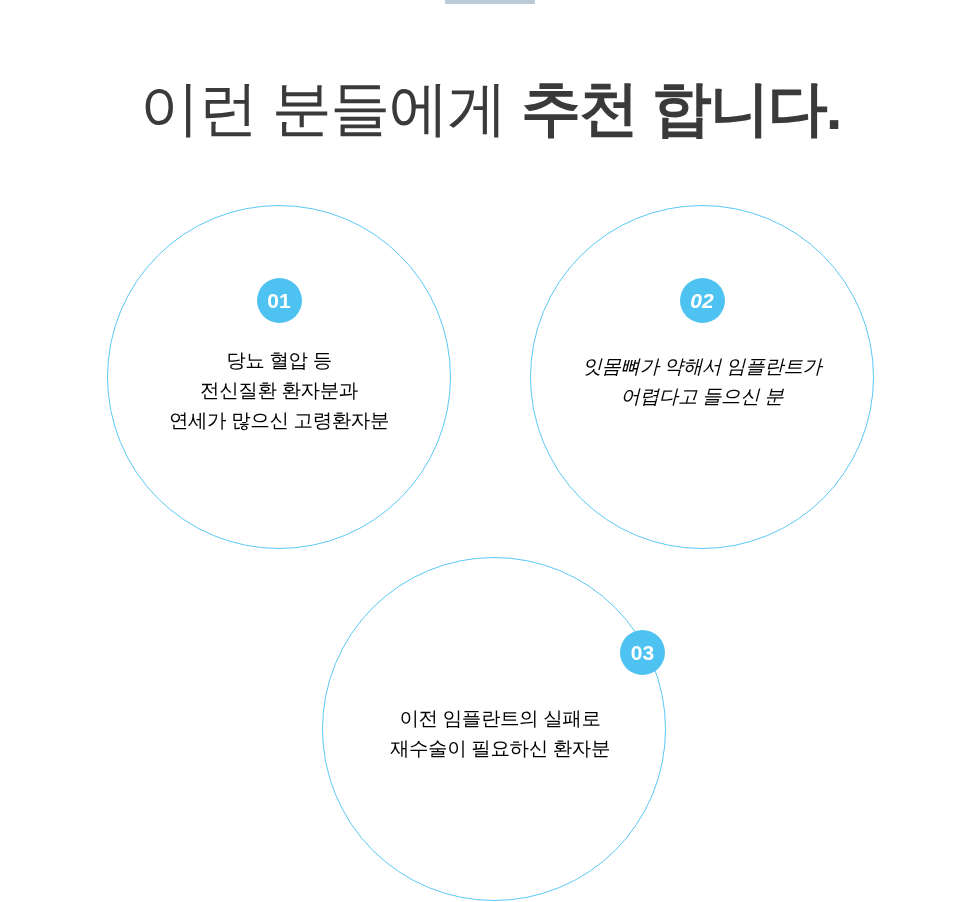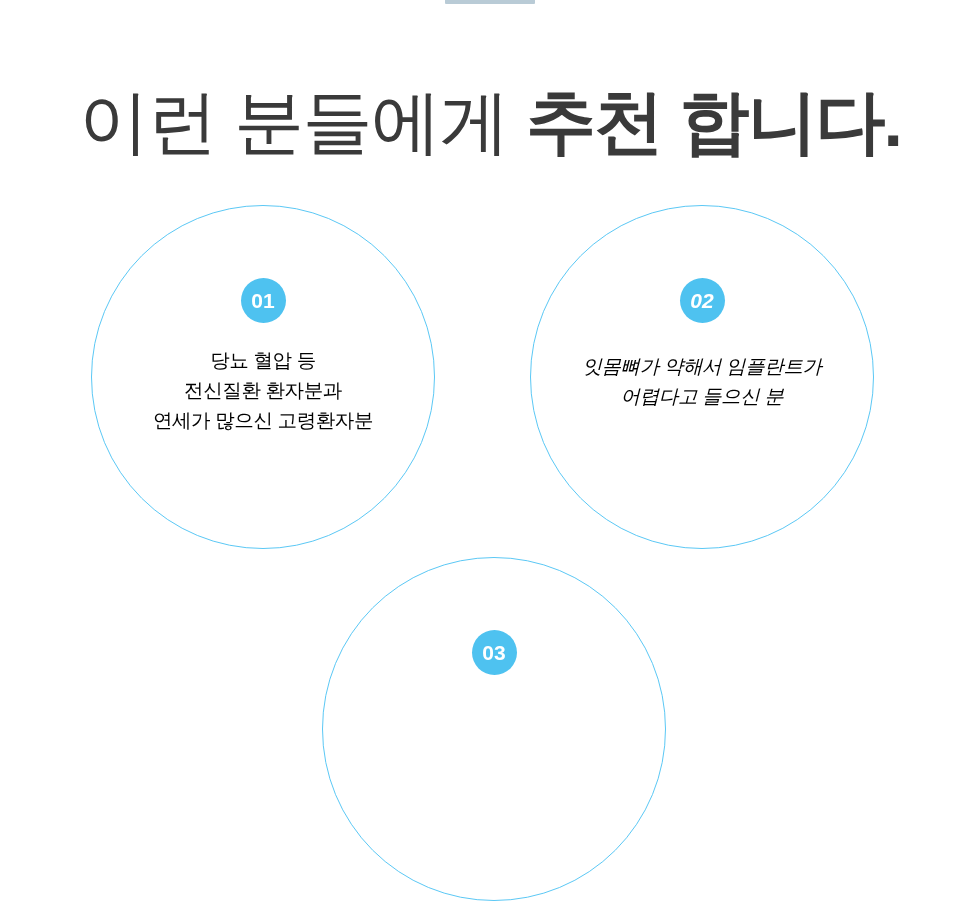--- a/index.html
+++ b/index.html
@@ -32,21 +32,21 @@
     border-radius: 1px;
   }
 
   
   .headline {
     position: absolute;
     left: 0;
     top: 34px;
     width: 980px;
     text-align: center;
-    font-size: 70px;
+    font-size: 60px;
     line-height: 1.18;
     color: #3a3a3a;
     letter-spacing: -1.5px;
     white-space: nowrap;
   }
   .headline .hl-light {
     font-weight: 300;
   }
   .headline .hl-bold {
     font-weight: 700;
@@ -56,39 +56,39 @@
   
   .circle {
     position: absolute;
     width: 344px;
     height: 344px;
     border: 1px solid #5bc8f5;
     border-radius: 50%;
     box-sizing: border-box;
     background: transparent;
   }
-  .circle--one   { left: 91px; top: 205px; }
+  .circle--one   { left: 107px; top: 205px; }
   .circle--two   { left: 530px; top: 205px; }
   .circle--three { left: 322px; top: 557px; }
 
   .circle-inner {
     position: absolute;
     left: 0;
     top: 0;
     width: 100%;
     height: 100%;
     display: flex;
     flex-direction: column;
     align-items: center;
     justify-content: flex-start;
     box-sizing: border-box;
   }
   .circle--one   .circle-inner { padding-top: 72px; }
   .circle--two   .circle-inner { padding-top: 72px; font-style: italic; }
-  .circle--three .circle-inner { padding-top: 72px; }
+  .circle--three .circle-inner { padding-top: 72px; align-items: flex-end; }
 
   
   .badge {
     width: 45px;
     height: 45px;
     border-radius: 50%;
     background: #4ec2f0;
     color: #ffffff;
     display: flex;
     align-items: center;
@@ -137,16 +137,18 @@
     <div class="circle-inner">
       <div class="badge">02</div>
       <div class="circle-text">잇몸뼈가 약해서 임플란트가
 어렵다고 들으신 분</div>
     </div>
   </div>
 
   <div class="circle circle--three">
     <div class="circle-inner">
       <div class="badge">03</div>
+      <div class="circle-text">이전 임플란트의 실패로
+재수술이 필요하신 환자분</div>
     </div>
   </div>
 
 </div>
 
 </body></html>

